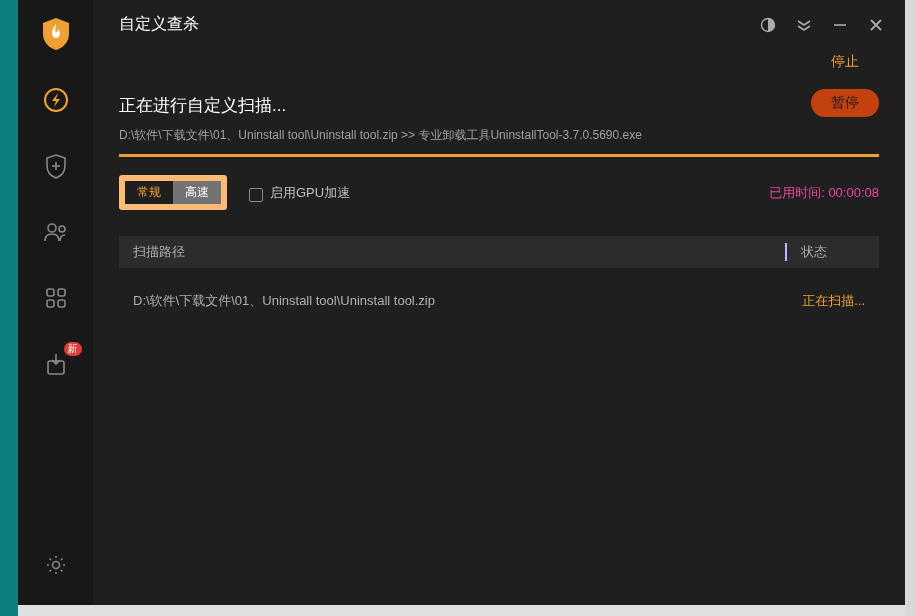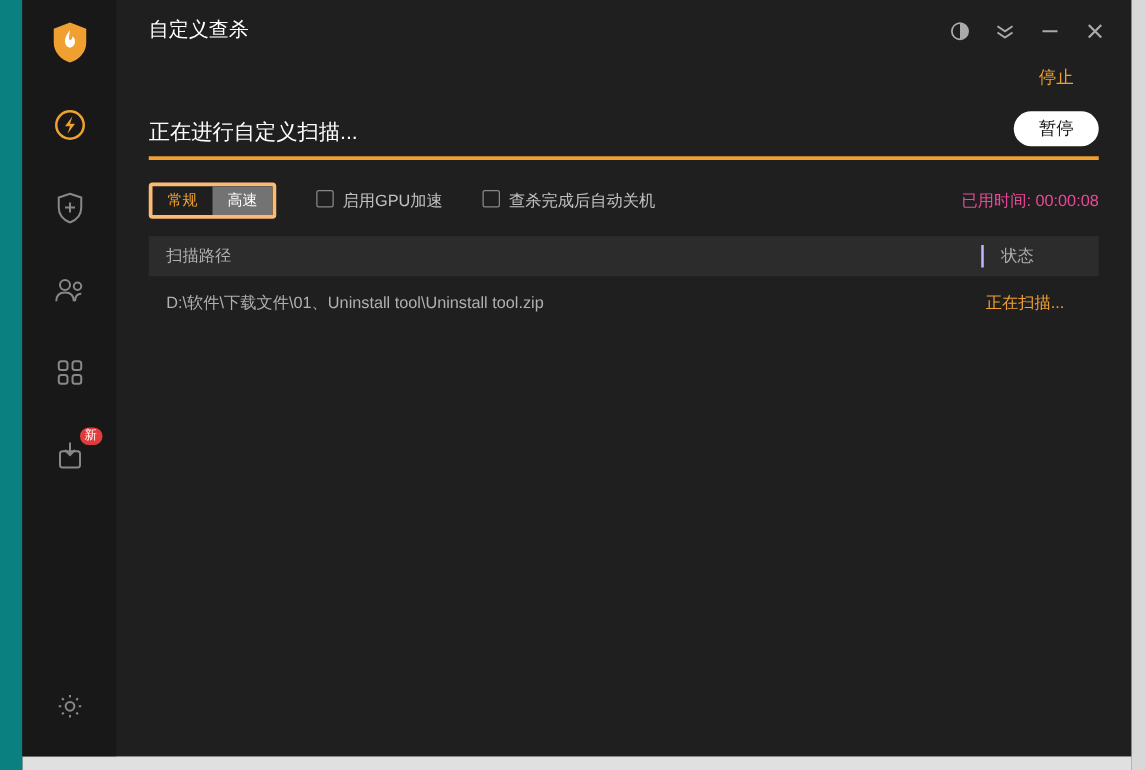--- a/index.html
+++ b/index.html
@@ -112,21 +112,21 @@
       align-items: center;
       flex-direction: column;
     }
     .link-btn {
       color: #f0a030;
       font-size: 14px;
       cursor: pointer;
       text-decoration: none;
     }
     .pill-btn {
-      background: #ffffff;
+      background: #c2410c;
       color: #1a1a1a;
       font-size: 14px;
       padding: 5px 20px;
       border-radius: 14px;
       cursor: pointer;
       border: none;
     }
     .path-line {
       padding: 2px 26px 10px 26px;
       font-size: 12px;
@@ -140,73 +140,72 @@
     .options-row {
       display: flex;
       align-items: center;
       padding: 18px 26px 14px 26px;
       gap: 22px;
       font-size: 13px;
       color: #c0c0c0;
     }
     .speed-toggle {
       display: flex;
-      border: 3px solid #fdba74;
+      border: 6px solid #fdba74;
       border-radius: 3px;
       overflow: hidden;
     }
     .speed-opt {
       padding: 3px 12px;
       font-size: 12px;
       cursor: pointer;
     }
     .speed-opt.active {
       background: #737373;
       color: #fff;
     }
     .speed-opt.inactive {
       color: #f0a030;
     }
     .checkbox-item {
       display: flex;
-      align-items: flex-start;
+      align-items: flex-end;
       gap: 7px;
       cursor: pointer;
-      margin-left: 10px;
     }
     .checkbox {
       width: 14px;
       height: 14px;
       border: 1.5px solid #888;
       border-radius: 2px;
     }
     .timer {
       margin-left: auto;
       font-size: 13px;
       color: #ec4899;
     }
     .table-header {
       display: flex;
       background: #2c2c2c;
-      margin: 0 26px;
+      margin: 12px 26px;
       padding: 7px 14px;
       font-size: 13px;
       color: #b0b0b0;
     }
     .th-path { flex: 1; }
     .th-status { width: 80px; border-left: 2px solid #c4b5fd; padding-left: 14px; }
     .table-row {
       display: flex;
       margin: 0 26px;
       padding: 12px 14px;
       font-size: 13px;
       color: #b0b0b0;
     }
     .td-path { flex: 1; }
-    .td-status { width: 90px; text-align: center; color: #f0a030; }
+    .td-status { width: 90px; text-align: right; color: #f0a030; }
     .desktop-right {
       position: absolute;
       right: 0; top: 0;
       width: 11px;
       height: 616px;
       background: #d8d8d8;
       z-index: 0;
     }
     .desktop-bottom {
       position: absolute;
@@ -306,36 +305,33 @@
     </div>
 
     <div class="subheader">
       <div class="subheader-title">正在进行自定义扫描...</div>
       <div class="subheader-actions">
         <a class="link-btn">停止</a>
         <button class="pill-btn">暂停</button>
       </div>
     </div>
 
+    <div class="path-line">D:\软件\下载文件\01、Uninstall tool\Uninstall tool.zip &gt;&gt; 专业卸载工具UninstallTool-3.7.0.5690.exe</div>
 
     <div class="progress"></div>
 
     <div class="options-row">
       <div class="speed-toggle">
         <div class="speed-opt inactive">常规</div>
         <div class="speed-opt active">高速</div>
       </div>
       <label class="checkbox-item">
         <span class="checkbox"></span>
         <span>启用GPU加速</span>
       </label>
-      <label class="checkbox-item">
-        <span class="checkbox"></span>
-        <span>查杀完成后自动关机</span>
-      </label>
       <div class="timer">
         <span>已用时间:</span>
         <span> </span>
         <span>00:00:08</span>
       </div>
     </div>
 
     <div class="table-header">
       <div class="th-path">扫描路径</div>
       <div class="th-status">状态</div>

